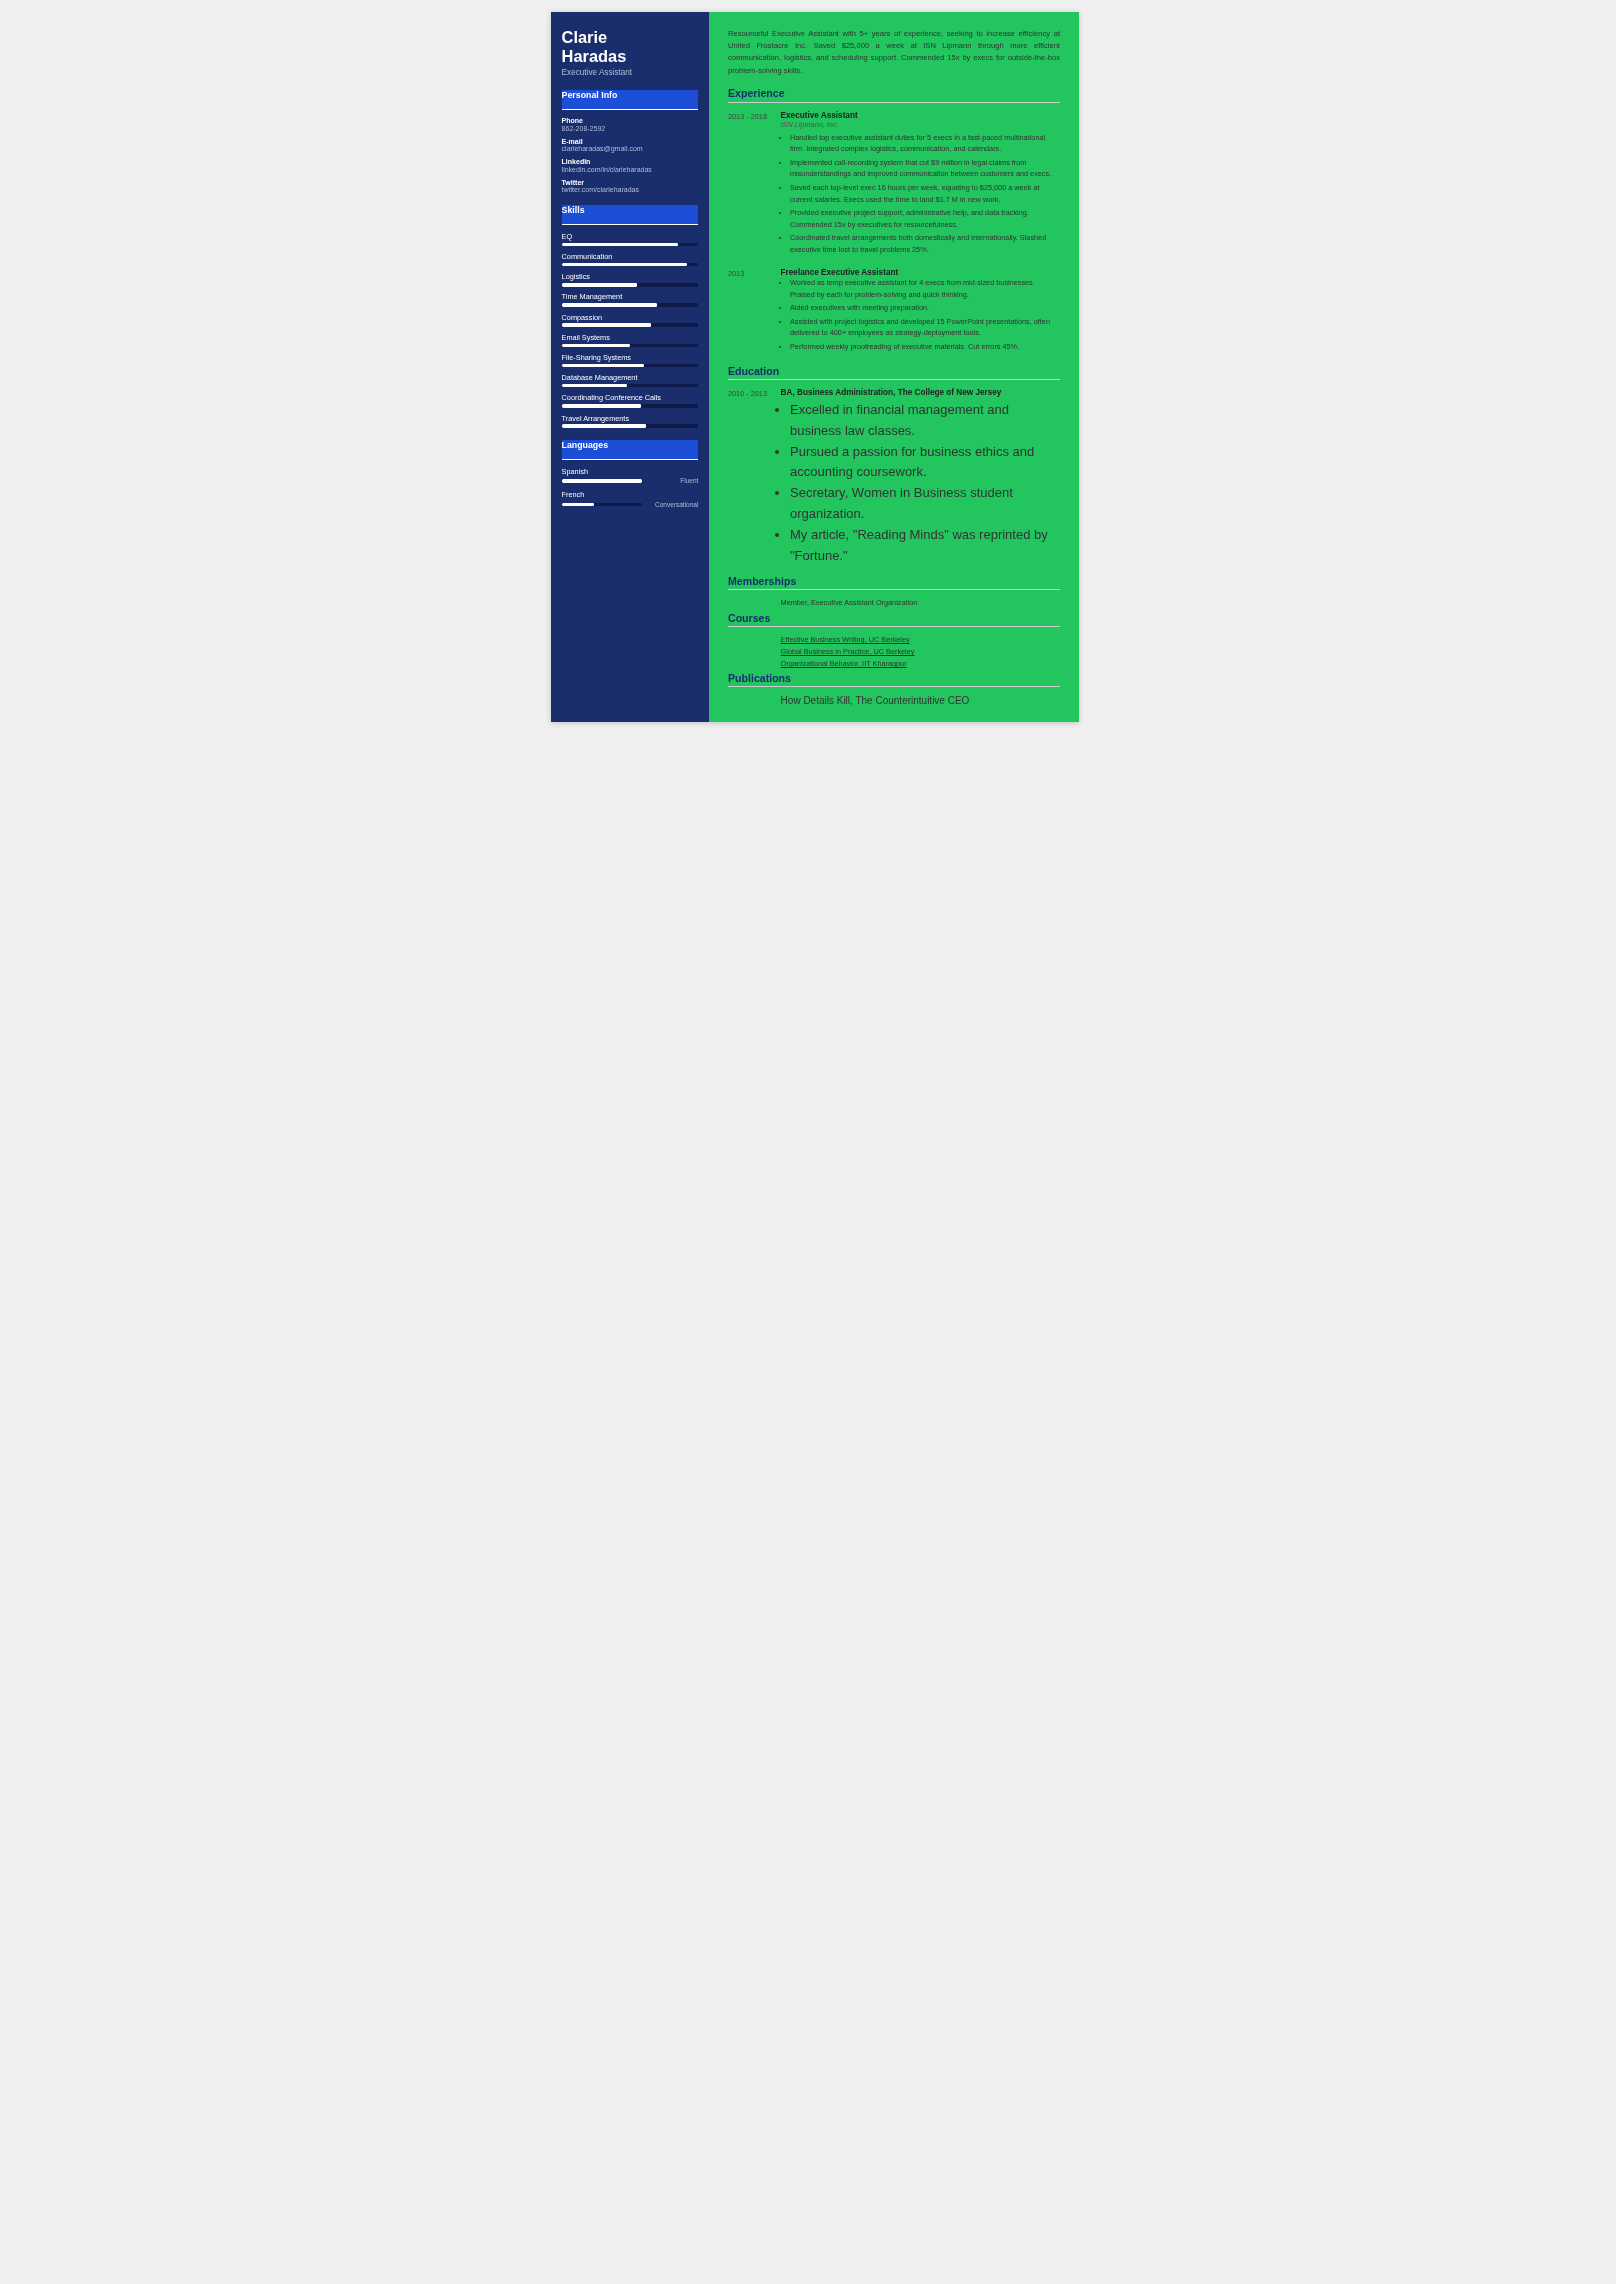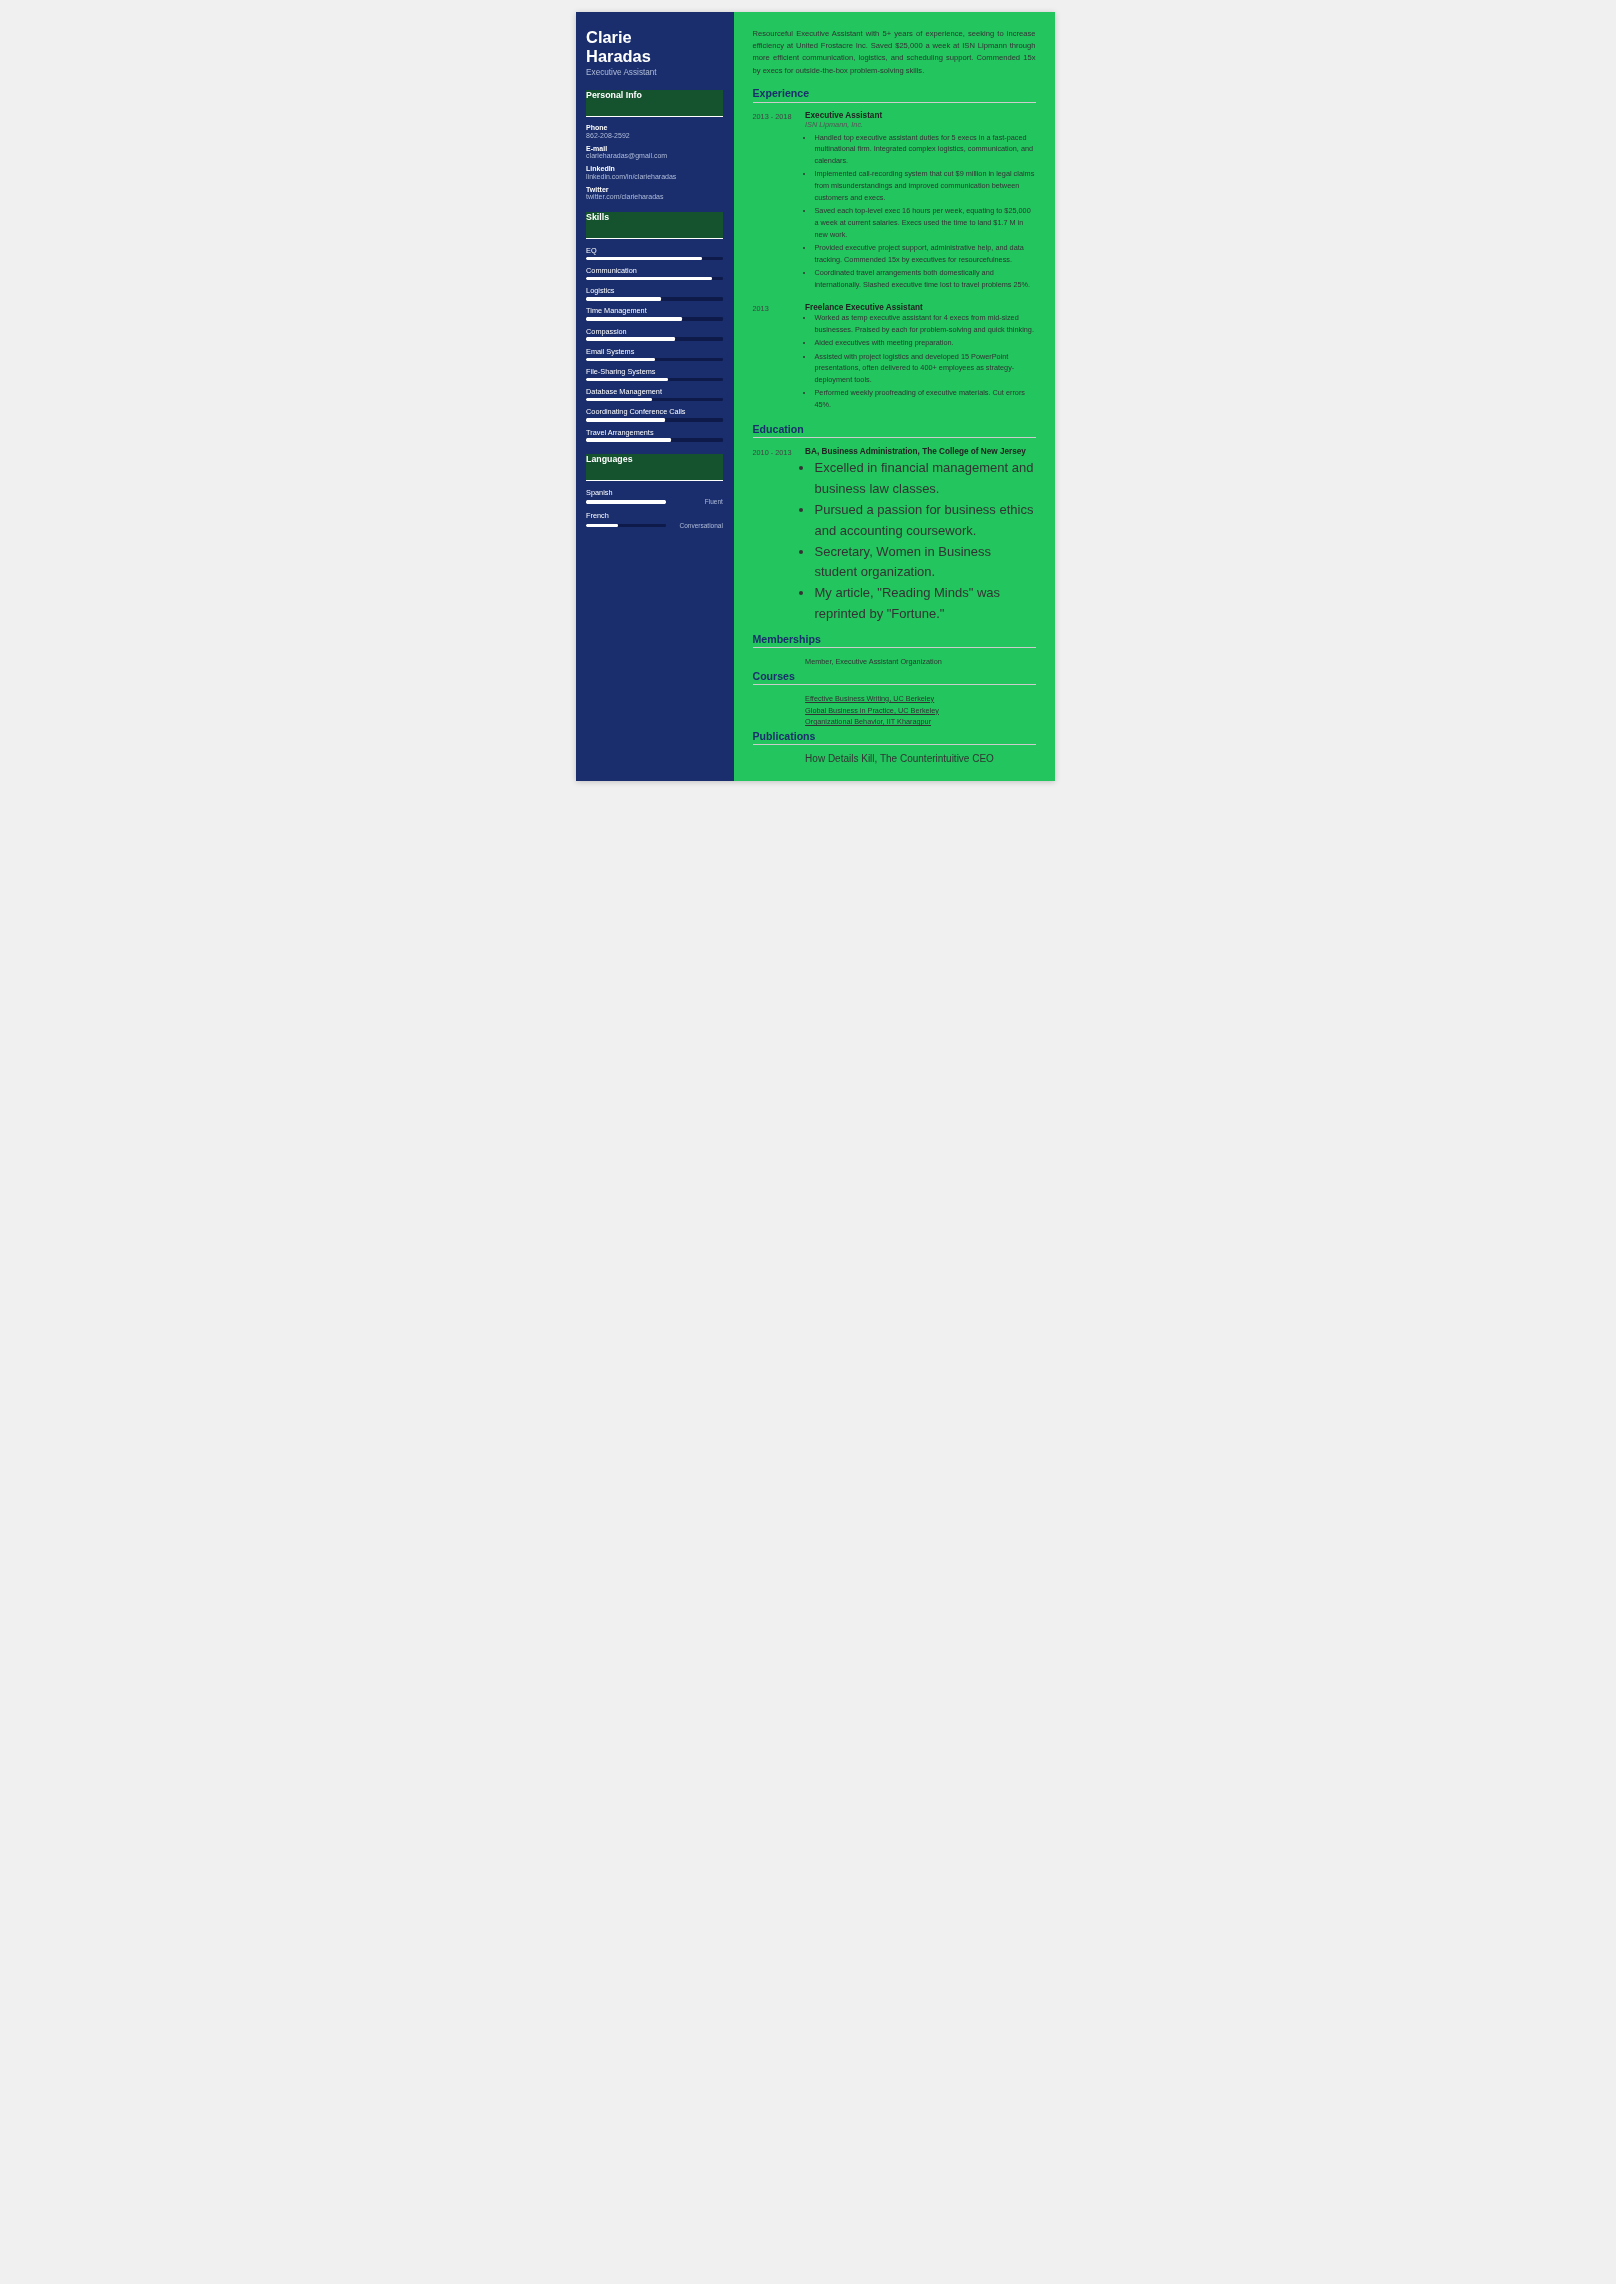--- a/index.html
+++ b/index.html
@@ -7,21 +7,21 @@
       font-family: Arial, Helvetica, sans-serif;
       font-size: 8.2px;
       background: #f0f0f0;
       display: flex;
       justify-content: center;
       align-items: flex-start;
       padding: 11.7px;
     }
     .resume {
       display: flex;
-      width: 479px;
+      width: 528px;
       background: #fff;
       box-shadow: 0 1.2px 5.9px rgba(0,0,0,0.2);
       margin-left: 14px;
     }
     
     .sidebar {
       width: 158px;
       min-width: 158px;
       background: #1a2e6e;
       color: #fff;
@@ -33,26 +33,26 @@
       color: #fff;
       line-height: 1.15;
       margin-bottom: 2.3px;
     }
     .sidebar-title {
       font-size: 8.2px;
       color: #b0bcd8;
       margin-bottom: 13px;
     }
     .sidebar-section-title {
-      background: #14532d;
+      background: #1d4ed8;
       color: #fff;
       font-size: 8.8px;
       font-weight: bold;
       border-bottom: 1.2px solid #fff;
-      padding-bottom: 16px;
+      padding-bottom: 9px;
       margin-bottom: 7px;
       margin-top: 11.7px;
     }
     .sidebar-label {
       font-size: 7px;
       font-weight: bold;
       color: #fff;
       margin-top: 5.9px;
     }
     .sidebar-value {

